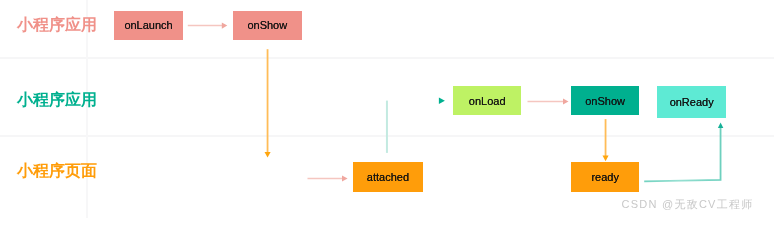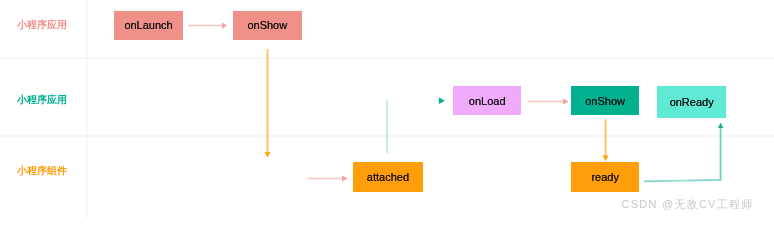--- a/index.html
+++ b/index.html
@@ -1,41 +1,41 @@
 <!DOCTYPE html>
 <html><head>
 <meta charset="utf-8">
 <style>
   html,body{margin:0;padding:0;}
   body{width:774px;height:218px;background:#ffffff;font-family:"Liberation Sans",sans-serif;overflow:hidden;-webkit-font-smoothing:antialiased;}
   #stage{position:relative;width:774px;height:218px;background:#fff;}
   .hline{position:absolute;left:0;width:774px;height:1.6px;background:#f6f6f7;}
   .vline{position:absolute;top:0;width:2.2px;height:218px;background:#f7f7f8;}
-  .rowlabel{position:absolute;left:17px;font-size:10px;font-weight:700;line-height:15px;white-space:nowrap;}
+  .rowlabel{position:absolute;left:17px;font-size:16px;font-weight:700;line-height:15px;white-space:nowrap;}
   .node{position:absolute;display:flex;align-items:center;justify-content:center;color:#161616;font-size:11px;font-weight:400;text-shadow:0 0 0.35px rgba(0,0,0,.85);}
   svg.ovl{position:absolute;left:0;top:0;width:774px;height:218px;overflow:visible;pointer-events:none;}
   .wm{position:absolute;color:#c8c8c8;font-size:11px;letter-spacing:1.25px;line-height:14px;white-space:nowrap;}
 </style>
 </head>
 <body>
 
 <div id="stage">
 
   <div class="hline" style="top:57.4px"></div>
   <div class="hline" style="top:135.2px"></div>
   <div class="vline" style="left:85.9px"></div>
 
   <div class="rowlabel" style="top:17px;color:#F09189">小程序应用</div>
   <div class="rowlabel" style="top:92px;color:#00B08F">小程序应用</div>
-  <div class="rowlabel" style="top:163px;color:#FF9D0A">小程序组件</div>
+  <div class="rowlabel" style="top:163px;color:#FF9D0A">小程序页面</div>
 
   <div class="node" style="left:113.9px;top:10.5px;width:69.3px;height:29.2px;background:#F09189">onLaunch</div>
   <div class="node" style="left:233px;top:10.5px;width:68.6px;height:29.2px;background:#F09189">onShow</div>
 
-  <div class="node" style="left:452.9px;top:85.8px;width:68.6px;height:29.6px;background:#f0abfc">onLoad</div>
+  <div class="node" style="left:452.9px;top:85.8px;width:68.6px;height:29.6px;background:#bef264">onLoad</div>
   <div class="node" style="left:570.8px;top:85.8px;width:68.7px;height:29.6px;background:#00B08F">onShow</div>
   <div class="node" style="left:657px;top:85.8px;width:69.3px;height:32px;background:#5eead4">onReady</div>
 
   <div class="node" style="left:353.3px;top:162.4px;width:69.3px;height:29.3px;background:#FF9D0A">attached</div>
   <div class="node" style="left:570.9px;top:162.4px;width:68.6px;height:29.3px;background:#FF9D0A">ready</div>
 
   <svg class="ovl" viewBox="0 0 774 218">
     <defs>
       <linearGradient id="tealfade" x1="644" y1="0" x2="721" y2="0" gradientUnits="userSpaceOnUse">
         <stop offset="0" stop-color="#72D2C0"></stop>

